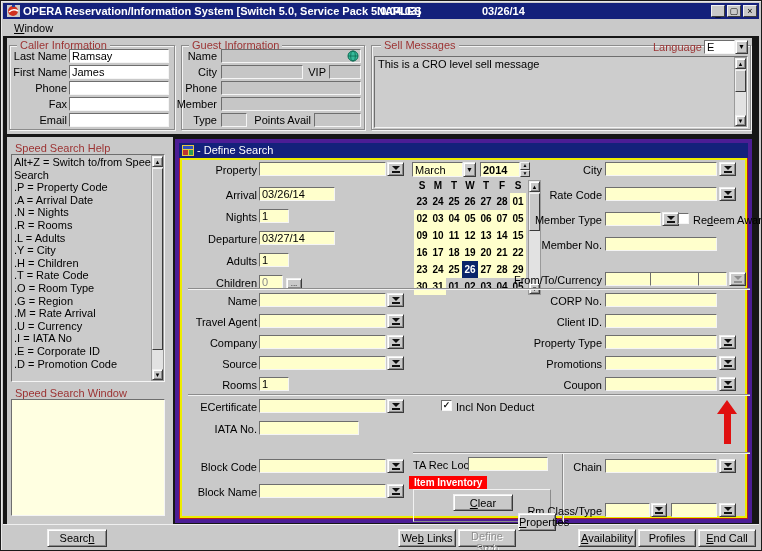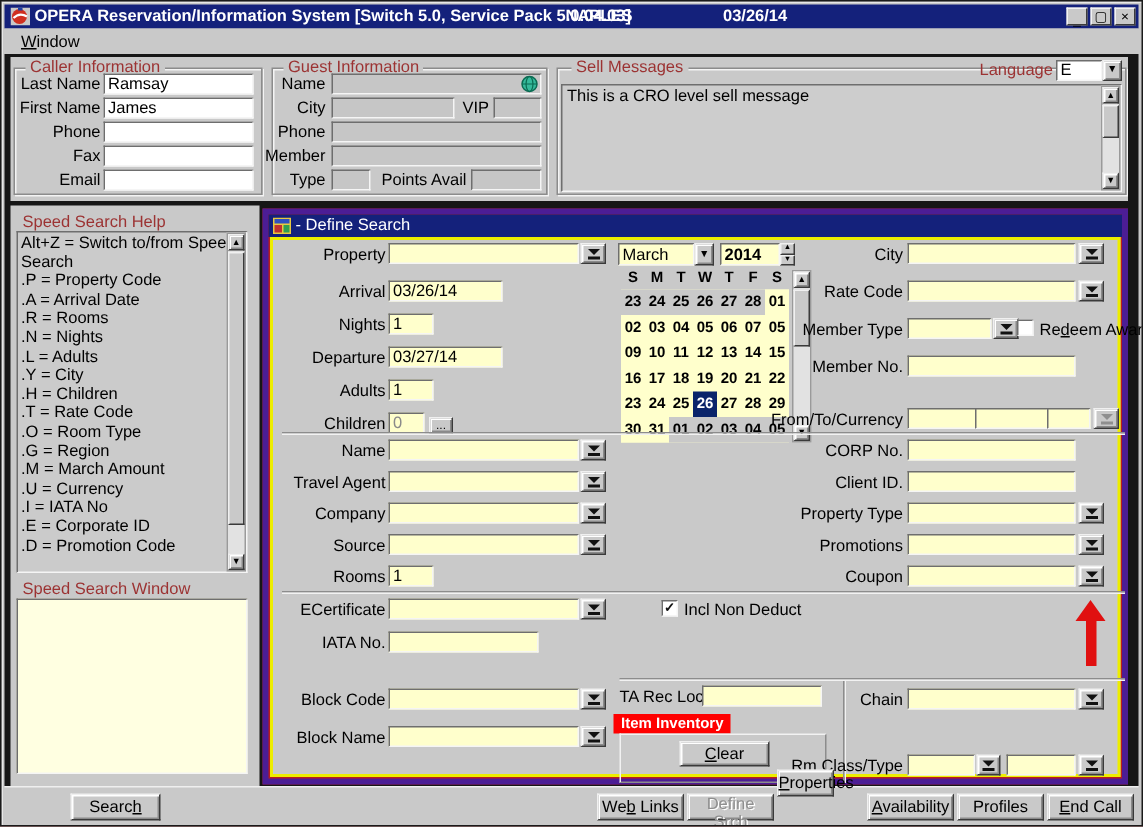--- a/index.html
+++ b/index.html
@@ -163,29 +163,29 @@
   </div>
 
   <div class="left-panel"></div>
   <span class="redlbl" style="left:14px;top:141px">Speed Search Help</span>
   <div class="listbox" style="left:10px;top:153px;width:154px;height:228px">
     <div style="padding-top:1px">
         <div class="ss-item">Alt+Z = Switch to/from Speed</div>
         <div class="ss-item">Search</div>
         <div class="ss-item">.P = Property Code</div>
         <div class="ss-item">.A = Arrival Date</div>
+        <div class="ss-item">.N = Nights</div>
         <div class="ss-item">.R = Rooms</div>
-        <div class="ss-item">.N = Nights</div>
         <div class="ss-item">.L = Adults</div>
         <div class="ss-item">.Y = City</div>
         <div class="ss-item">.H = Children</div>
         <div class="ss-item">.T = Rate Code</div>
         <div class="ss-item">.O = Room Type</div>
         <div class="ss-item">.G = Region</div>
-        <div class="ss-item">.M = March Amount</div>
+        <div class="ss-item">.M = Rate Arrival</div>
         <div class="ss-item">.U = Currency</div>
         <div class="ss-item">.I = IATA No</div>
         <div class="ss-item">.E = Corporate ID</div>
         <div class="ss-item">.D = Promotion Code</div>
       </div>
   </div>
   <div class="sb" style="left:150px;top:154px;height:226px">
     <button class="b3d up">▲</button>
     <div class="thumb" style="top:12px;height:182px"></div>
     <button class="b3d dn">▼</button>

